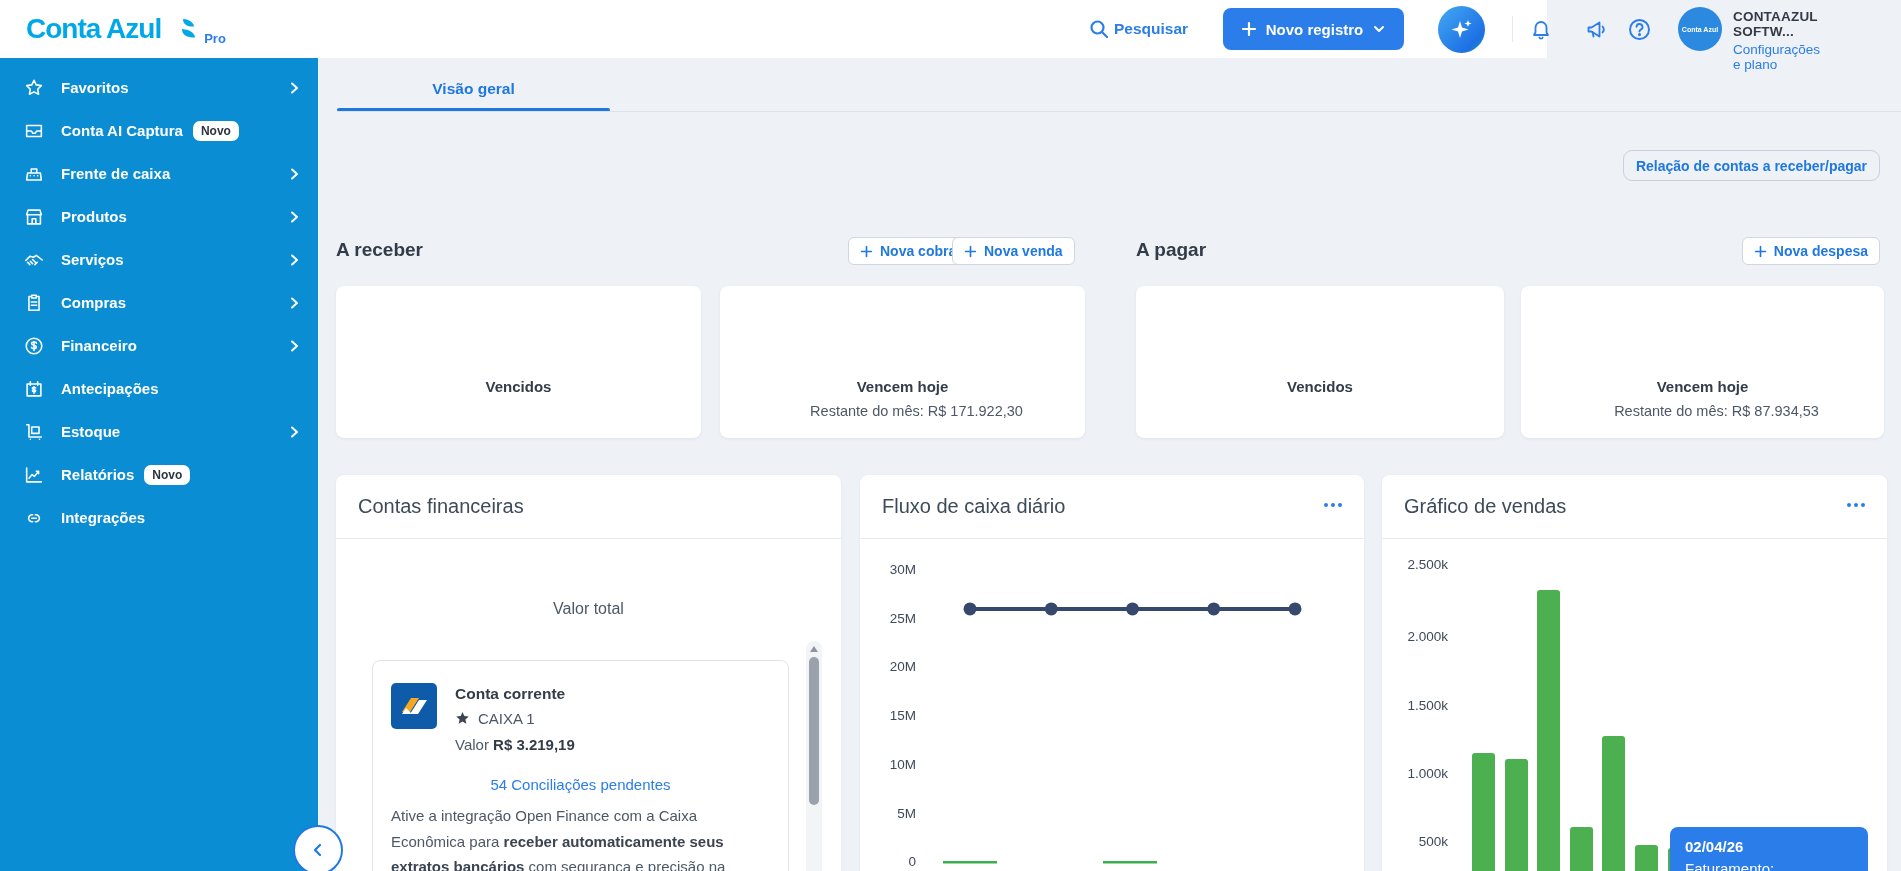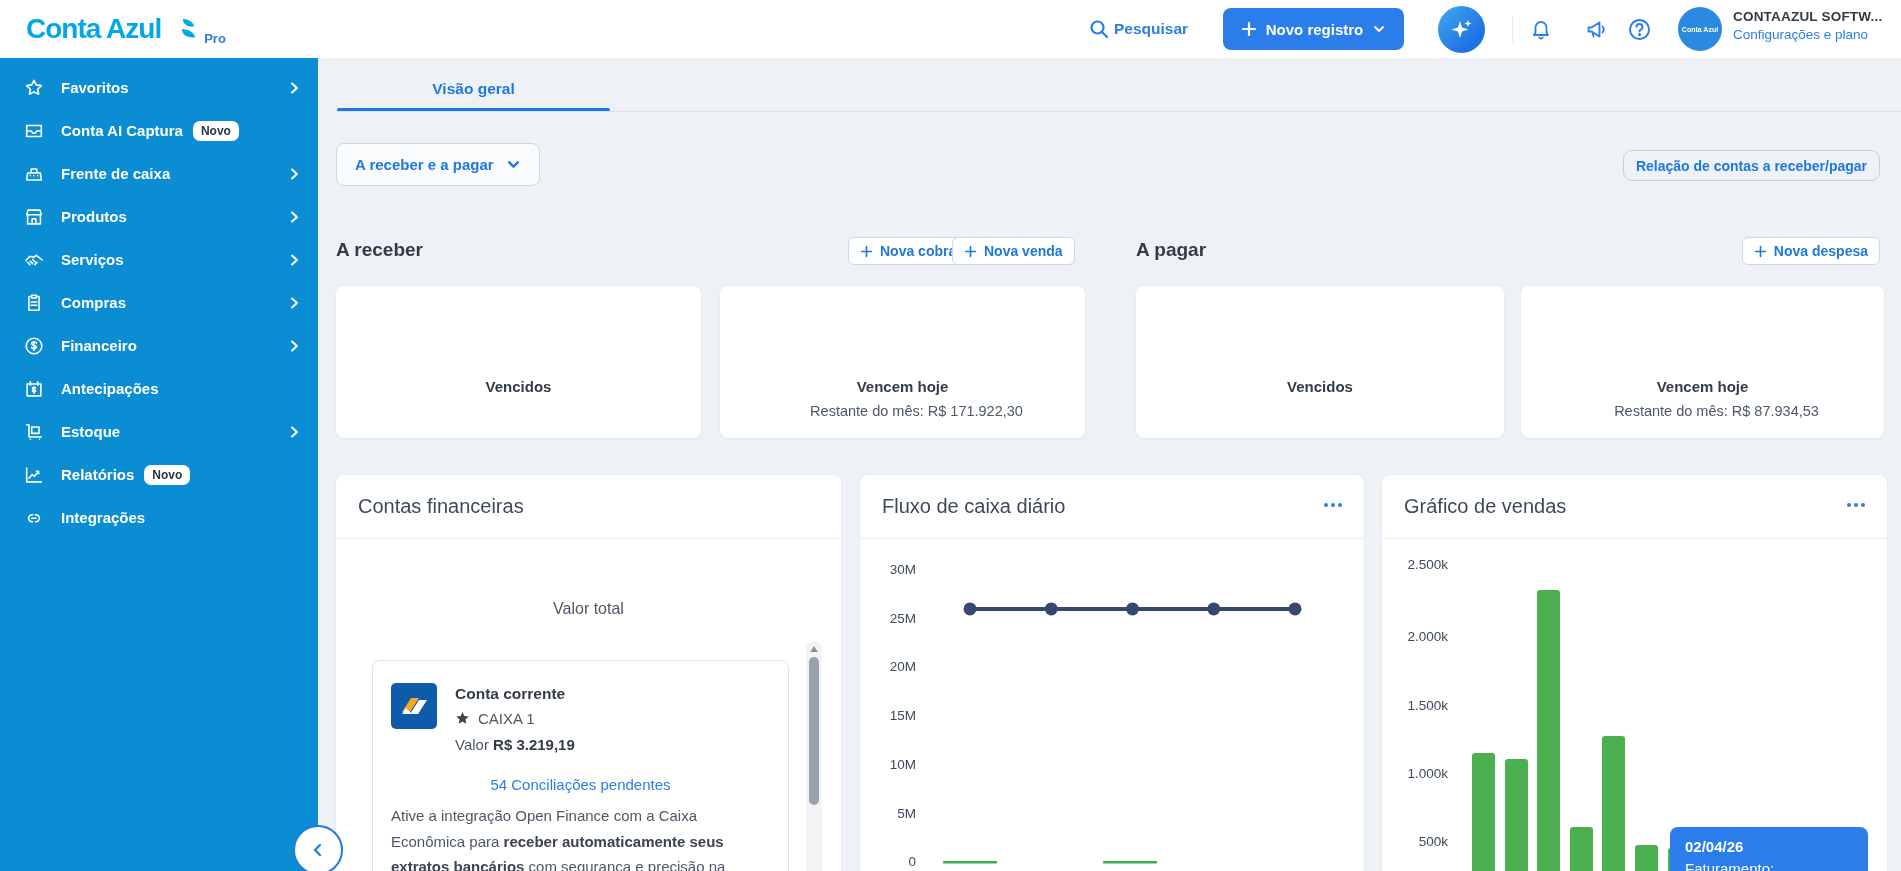--- a/index.html
+++ b/index.html
@@ -1,19 +1,19 @@
 <!DOCTYPE html>
 <html><head>
 <meta charset="utf-8">
 <style>
 *{margin:0;padding:0;box-sizing:border-box;font-family:"Liberation Sans",sans-serif;}
 html,body{width:1901px;height:871px;overflow:hidden;background:#eef1f6;position:relative;}
 
 
-.header{position:absolute;left:0;top:0;width:1901px;height:58px;background:#fff;z-index:30;}
+.header{position:absolute;left:0;top:0;width:1547px;height:58px;background:#fff;z-index:30;}
 .logo-wrap{position:absolute;left:26px;top:0;height:58px;display:flex;align-items:center;}
 .logo-text{font-size:28px;font-weight:700;color:#00a8e8;letter-spacing:-1px;}
 .logo-leaf{margin-left:9px;display:flex;}
 .logo-pro{margin-left:8px;color:#2b7de9;font-size:13px;font-weight:600;align-self:flex-end;margin-bottom:12px;}
 .hdr-search{position:absolute;left:1088px;top:0;height:58px;display:flex;align-items:center;gap:4px;cursor:pointer;}
 .hdr-search span{color:#2b7de9;font-size:15.5px;font-weight:600;}
 .btn-new{position:absolute;left:1223px;top:8px;width:181px;height:42px;background:#2b7de9;border:none;border-radius:8px;color:#fff;font-size:15px;font-weight:700;display:flex;align-items:center;justify-content:center;gap:9px;cursor:pointer;}
 .ai-btn{position:absolute;left:1438px;top:6px;width:47px;height:47px;border-radius:50%;background:linear-gradient(135deg,#43a9f2 0%,#1d6fe4 78%,#15b092 100%);display:flex;align-items:center;justify-content:center;cursor:pointer;border:none;}
 .hdr-divider{position:absolute;left:1512px;top:16px;width:1px;height:26px;background:#e4e8ef;}
 .hdr-icon{position:absolute;top:16px;width:26px;height:26px;display:flex;align-items:center;justify-content:center;cursor:pointer;}
@@ -280,26 +280,20 @@
       <path d="M11 4 L6 9 L11 14"></path>
     </svg>
 </div>
 
 <div class="main">
 
   <div class="tab">Visão geral</div>
   <div class="tab-underline"></div>
   <div class="tab-line"></div>
 
-  <div class="dd-filter">
-    <span>A receber e a pagar</span>
-    <svg width="15" height="15" viewBox="0 0 14 14" fill="none" stroke="#1f78dd" stroke-width="2.2" stroke-linecap="round" stroke-linejoin="round">
-        <path d="M3 5 L7 9 L11 5"></path>
-      </svg>
-  </div>
   <button class="btn-report">Relação de contas a receber/pagar</button>
 
   <div class="sec-title" style="left:18px;">A receber</div>
   <button class="btn-small" style="left:482px;margin-left:48px;">
     <svg width="13" height="13" viewBox="0 0 16 16" fill="none" stroke="#1f78dd" stroke-width="2" stroke-linecap="round">
         <path d="M8 2 V14 M2 8 H14"></path>
       </svg>
     <span>Nova cobrança</span>
   </button>
   <button class="btn-small" style="left:634px;">

